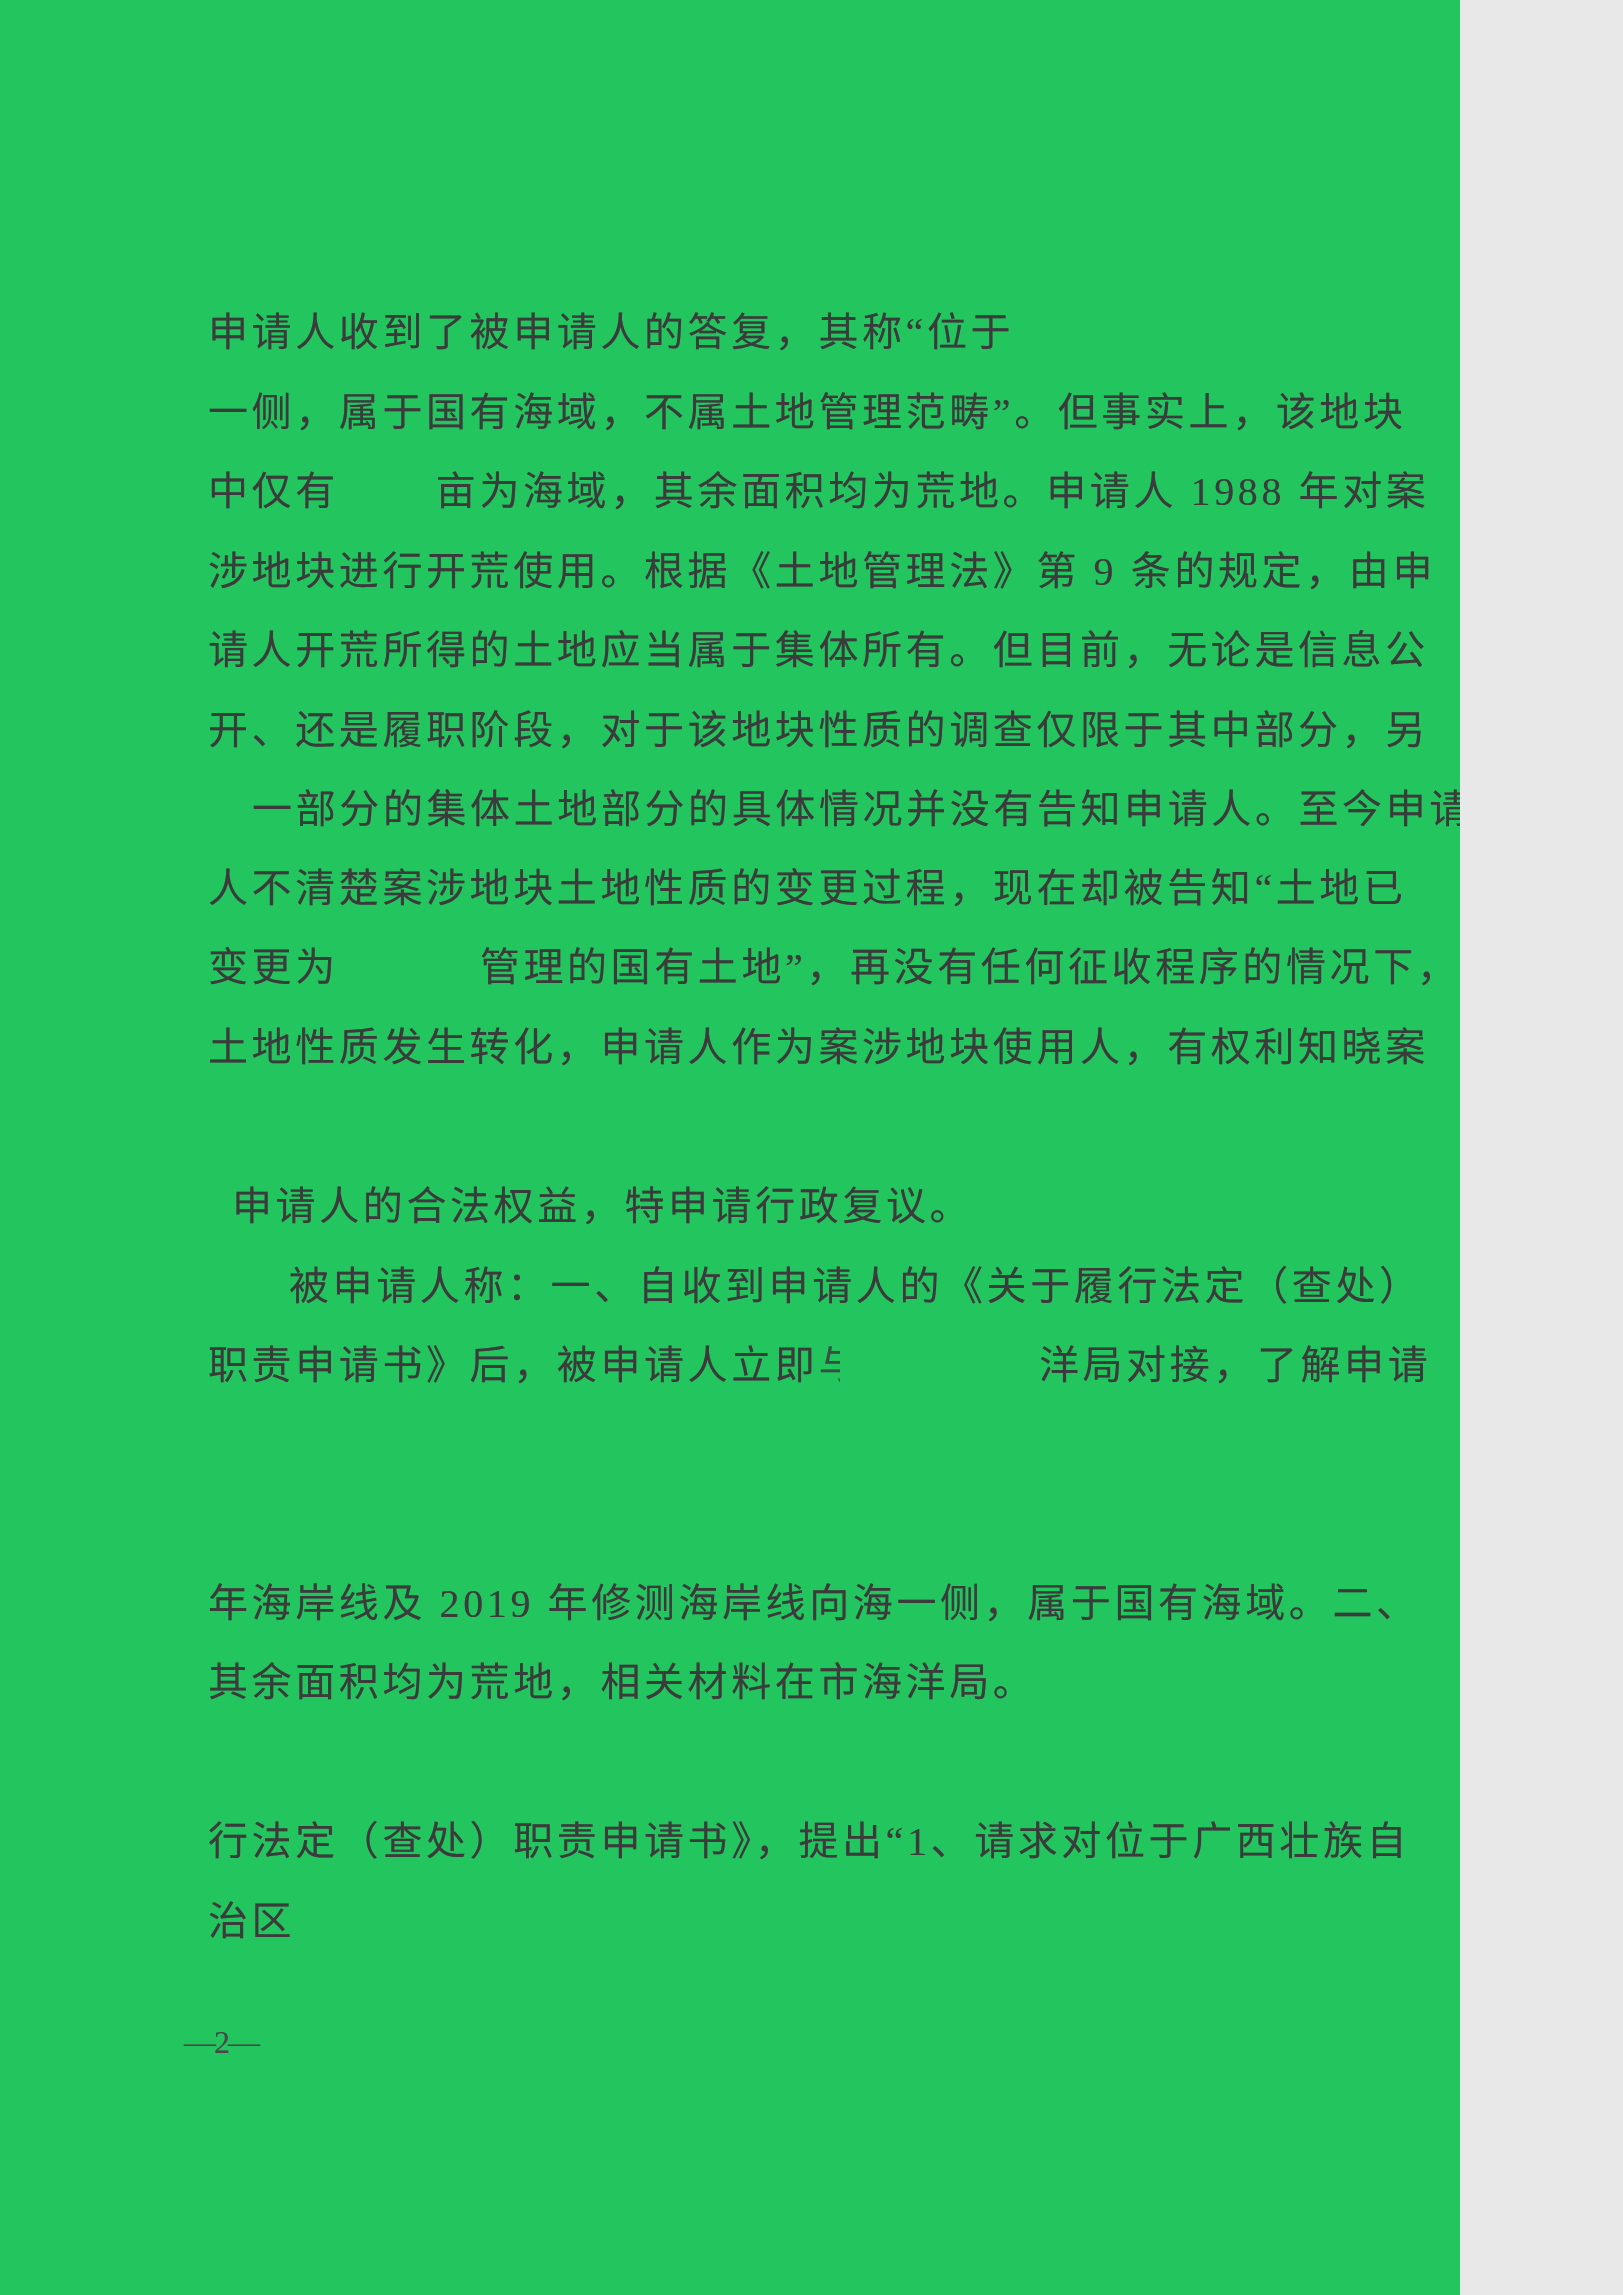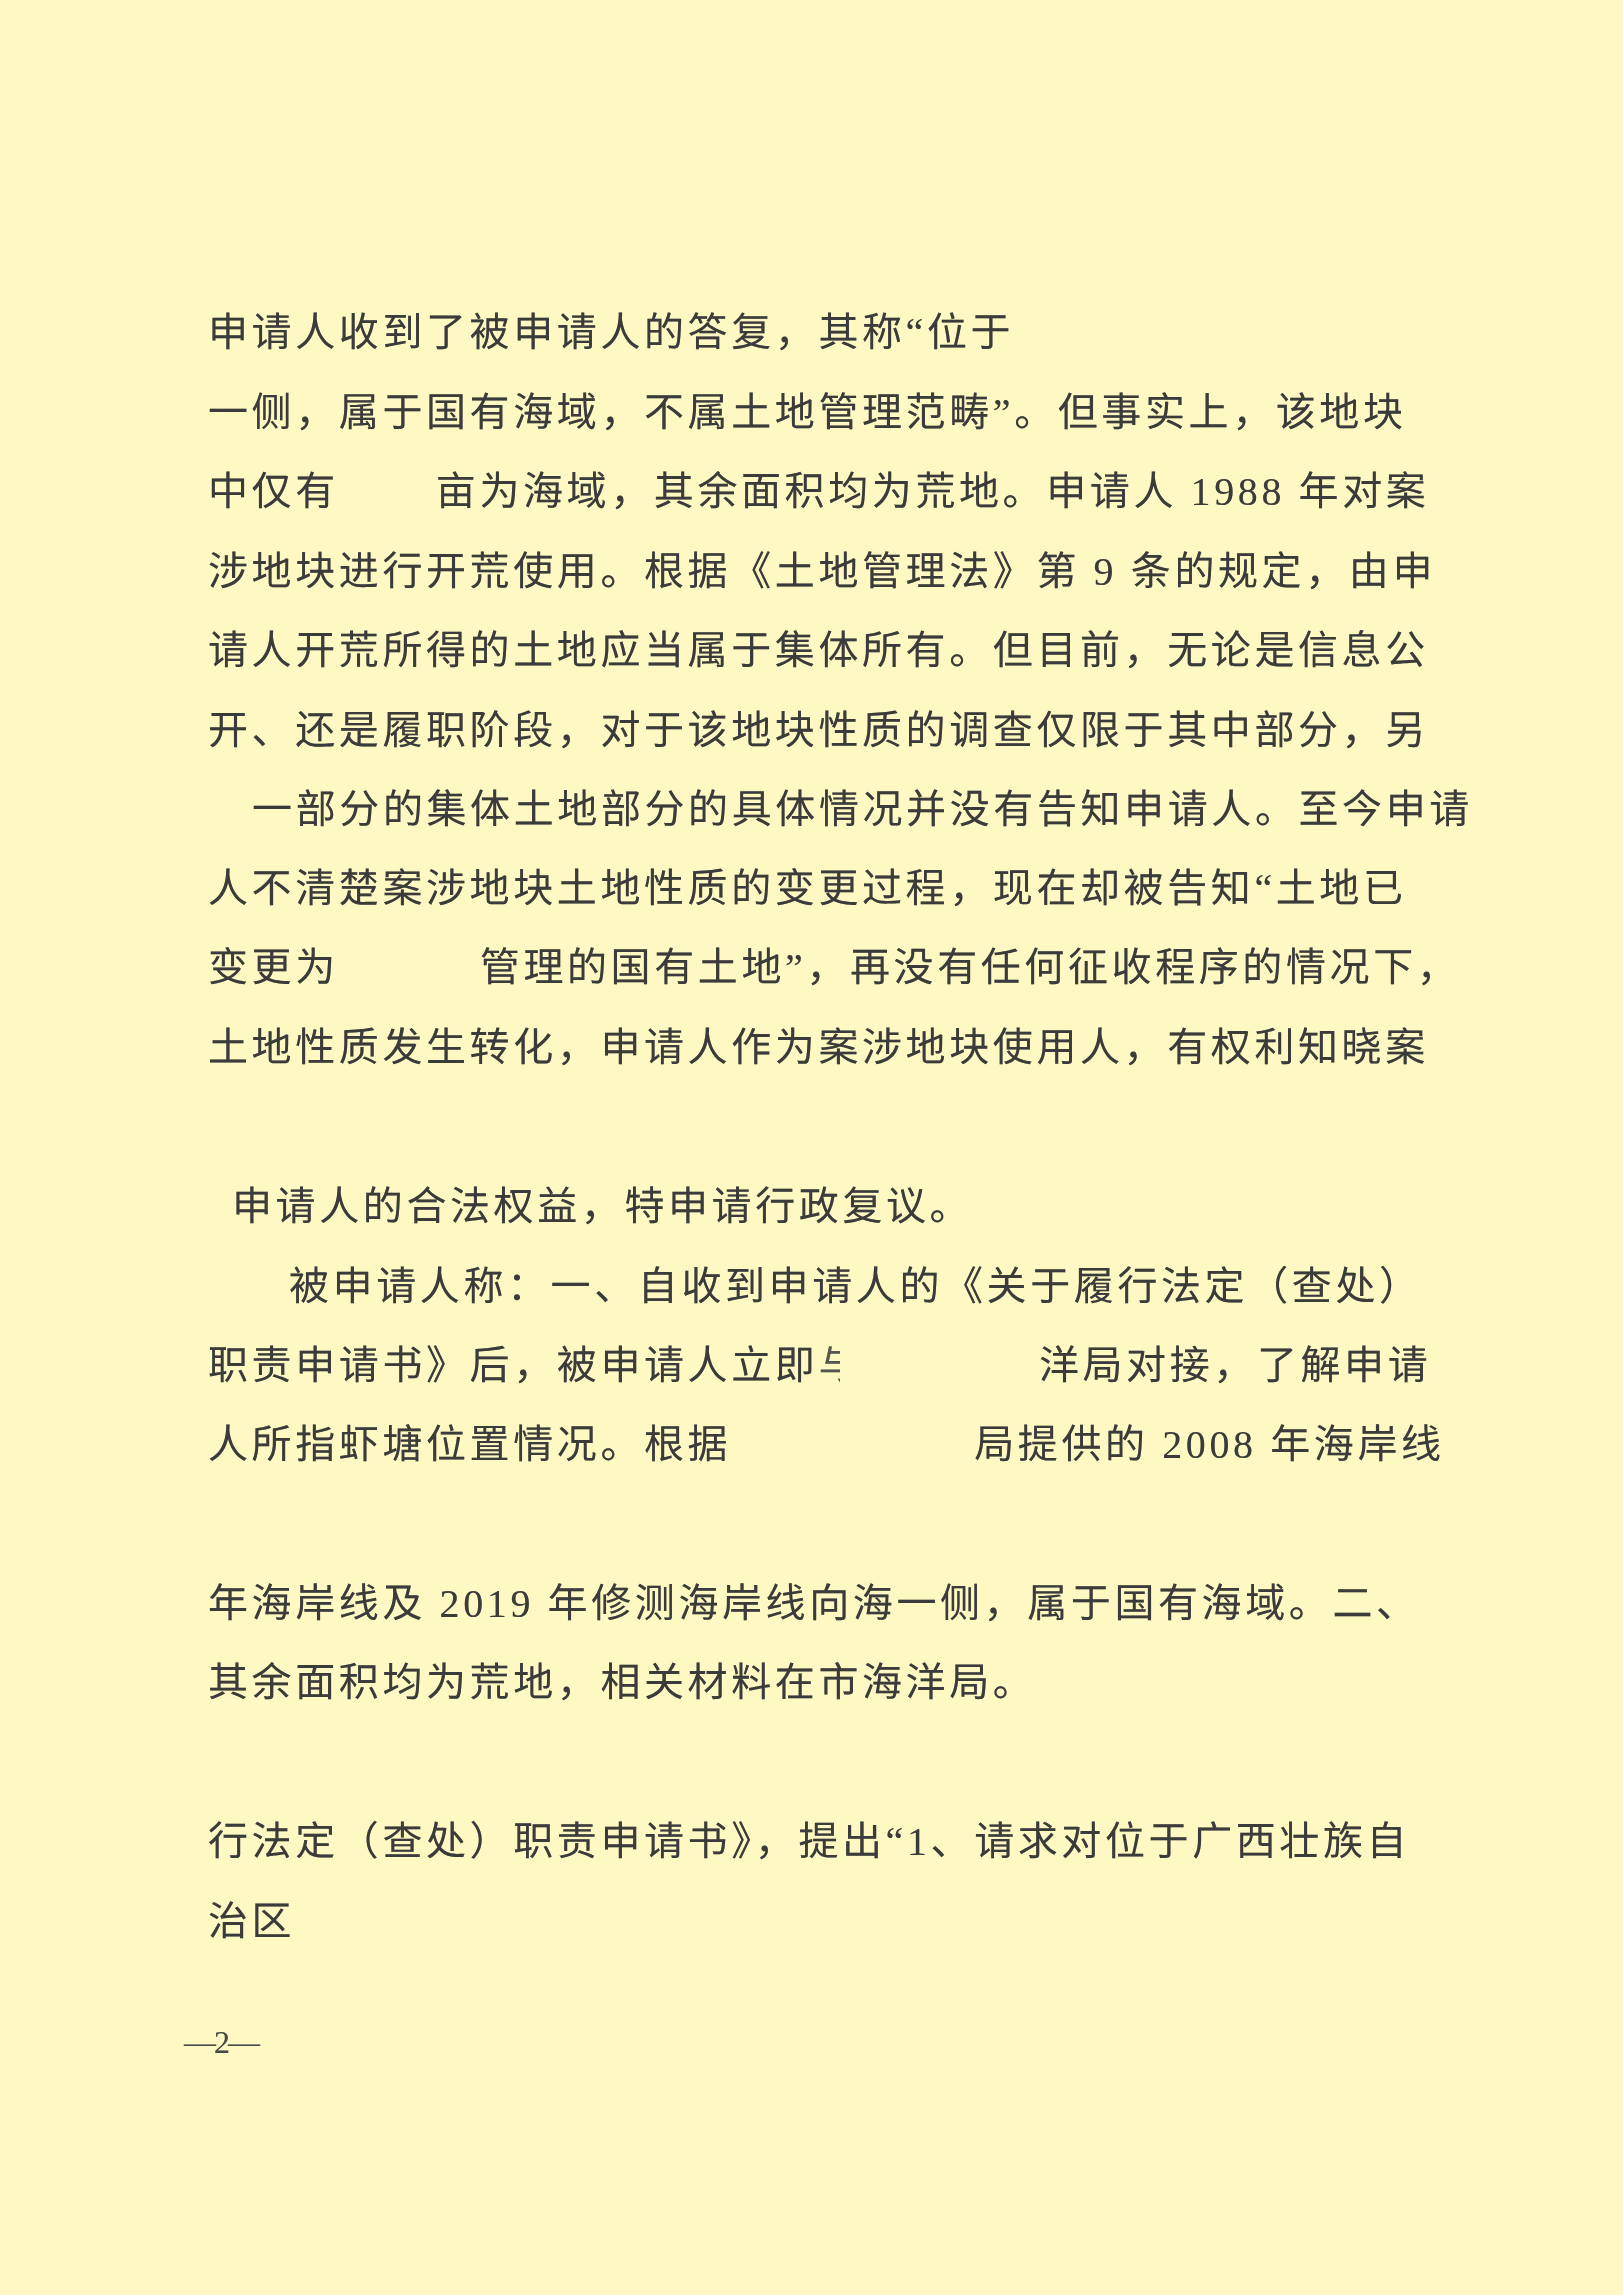--- a/index.html
+++ b/index.html
@@ -3,23 +3,23 @@
 <meta charset="utf-8">
 <title>Scanned Document Page</title>
 <style>
   html, body {
     margin: 0;
     padding: 0;
     background: #e8e8e8;
   }
   .page {
     position: relative;
-    width: 1623px;
+    width: 1460px;
     height: 2295px;
-    background: #fef9c3;
+    background: #22c55e;
     overflow: hidden;
     font-family: "Liberation Serif", "DejaVu Serif", serif;
   }
   .doc-body {
     position: absolute;
     inset: 0;
   }
   .line {
     position: absolute;
     left: 208px;
@@ -71,21 +71,20 @@
       <div class="line" style="top: 548px;"><span class="seg">涉地块进行开荒使用。根据《土地管理法》第 9 条的规定，由申</span></div>
       <div class="line" style="top: 627px;"><span class="seg">请人开荒所得的土地应当属于集体所有。但目前，无论是信息公</span></div>
       <div class="line" style="top: 707px;"><span class="seg">开、还是履职阶段，对于该地块性质的调查仅限于其中部分，另</span></div>
       <div class="line" style="top: 786px; text-align: center;"><span class="seg">一部分的集体土地部分的具体情况并没有告知申请人。至今申请</span></div>
       <div class="line" style="top: 865px;"><span class="seg">人不清楚案涉地块土地性质的变更过程，现在却被告知“土地已</span></div>
       <div class="line" style="top: 944px;"><span class="seg">变更为</span><span class="gap" style="width: 141px;"></span><span class="seg">管理的国有土地”，再没有任何征收程序的情况下，</span></div>
       <div class="line" style="top: 1024px;"><span class="seg">土地性质发生转化，申请人作为案涉地块使用人，有权利知晓案</span></div>
       <div class="line" style="top: 1183px; margin-left: 24px;"><span class="seg">申请人的合法权益，特申请行政复议。</span></div>
       <div class="line indent" style="top: 1263px;"><span class="seg">被申请人称：一、自收到申请人的《关于履行法定（查处）</span></div>
       <div class="line" style="top: 1342px;"><span class="seg">职责申请书》后，被申请人立即</span><span class="clip" style="width: 21.5px;">与</span><span class="gap" style="width: 199px;"></span><span class="seg">洋局对接，了解申请</span></div>
-      <div class="line" style="top: 1421px;"><span class="seg">人所指虾塘位置情况。根据</span><span class="gap" style="width: 243px;"></span><span class="seg">局提供的 2008 年海岸线</span></div>
       <div class="line" style="top: 1580px;"><span class="seg">年海岸线及 2019 年修测海岸线向海一侧，属于国有海域。二、</span></div>
       <div class="line" style="top: 1659px;"><span class="seg">其余面积均为荒地，相关材料在市海洋局。</span></div>
       <div class="line" style="top: 1818px;"><span class="seg">行法定（查处）职责申请书》，提出“1、请求对位于广西壮族自</span></div>
       <div class="line" style="top: 1898px;"><span class="seg">治区</span></div>
     </div>
   <div class="page-number">—2—</div>
 </div>
 
 
 </body></html>

